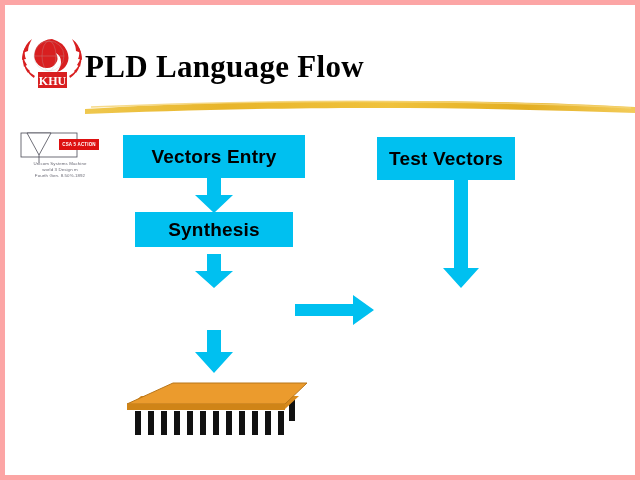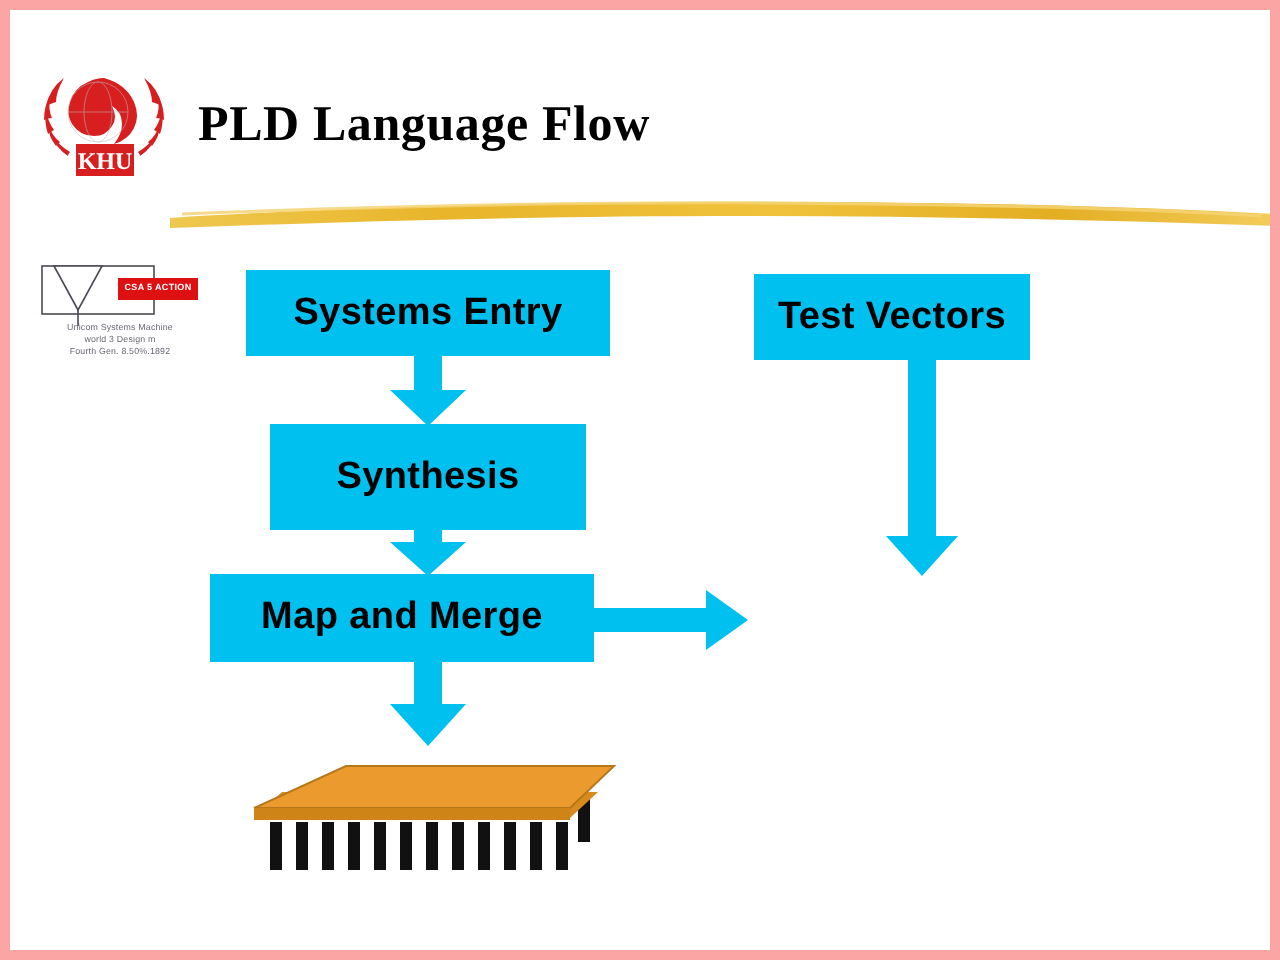--- a/index.html
+++ b/index.html
@@ -23,25 +23,25 @@
   
   #khu-logo {
     position: absolute;
     left: 14px;
     top: 28px;
     width: 66px;
     height: 56px;
   }
   #slide-title {
     position: absolute;
-    left: 94px;
+    left: 80px;
     top: 44px;
     font-family: "Liberation Serif", serif;
     font-weight: bold;
-    font-size: 25px;
+    font-size: 31px;
     color: #000000;
     letter-spacing: 0.3px;
     white-space: nowrap;
   }
   #title-underline {
     position: absolute;
     left: 78px;
     top: 90px;
     width: 556px;
     height: 20px;
@@ -98,21 +98,21 @@
     align-items: center;
     justify-content: center;
     color: #000000;
     font-weight: bold;
     font-size: 19px;
     letter-spacing: 0.2px;
     white-space: nowrap;
   }
   #box-design-entry { left: 118px; top: 130px; width: 182px; height: 43px; }
   #box-test-vectors { left: 372px; top: 132px; width: 138px; height: 43px; }
-  #box-synthesis    { left: 130px; top: 207px; width: 158px; height: 53px; }
+  #box-synthesis    { left: 130px; top: 207px; width: 158px; height: 35px; }
   #box-map-merge    { left: 100px; top: 282px; width: 192px; height: 44px; }
   #box-simulation   { left: 366px; top: 282px; width: 182px; height: 44px; }
 
   
   .arrow { position: absolute; }
   #arrow-de-syn  { left: 188px; top: 172px; width: 42px; height: 37px; }
   #arrow-syn-mm  { left: 188px; top: 249px; width: 42px; height: 35px; }
   #arrow-mm-chip { left: 188px; top: 325px; width: 42px; height: 44px; }
   #arrow-tv-sim  { left: 436px; top: 174px; width: 40px; height: 110px; }
   #arrow-mm-sim  { left: 290px; top: 290px; width: 80px; height: 30px; }
@@ -192,27 +192,26 @@
     <div class="vl-badge">
       <span>CSA 5 ACTION</span>
     </div>
     <div class="vl-caption">
       <div>Unicom Systems Machine</div>
       <div>world 3 Design  m</div>
       <div>Fourth Gen. 8.50%.1892</div>
     </div>
   </div>
 
-  <div class="flow-box" id="box-design-entry">Systems Entry</div>
+  <div class="flow-box" id="box-design-entry">Vectors Entry</div>
 
   <div class="flow-box" id="box-test-vectors">Test Vectors</div>
 
   <div class="flow-box" id="box-synthesis">Synthesis</div>
 
-  <div class="flow-box" id="box-map-merge">Map and Merge</div>
 
 
   <div class="arrow" id="arrow-de-syn">
     <svg viewBox="0 0 42 37" width="42" height="37" xmlns="http://www.w3.org/2000/svg">
       <polygon points="14,0 28,0 28,18 40,18 21,36 2,18 14,18" fill="#00c0f0"></polygon>
     </svg>
   </div>
 
   <div class="arrow" id="arrow-syn-mm">
     <svg viewBox="0 0 42 35" width="42" height="35" xmlns="http://www.w3.org/2000/svg">

